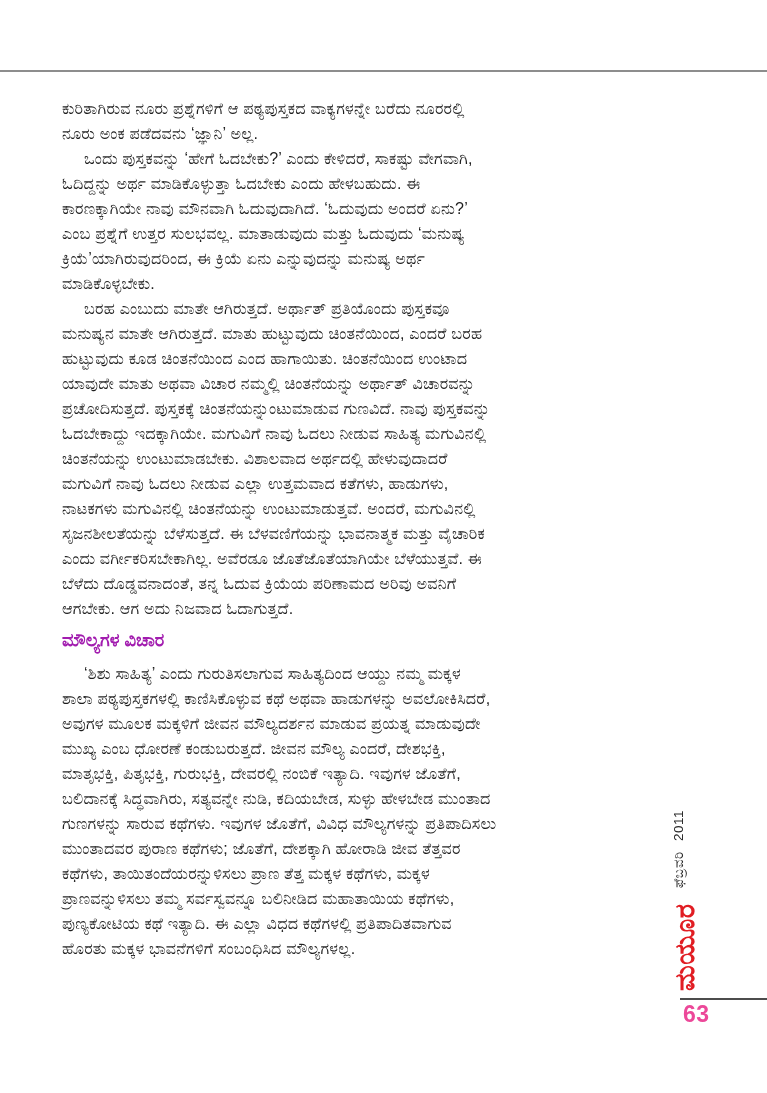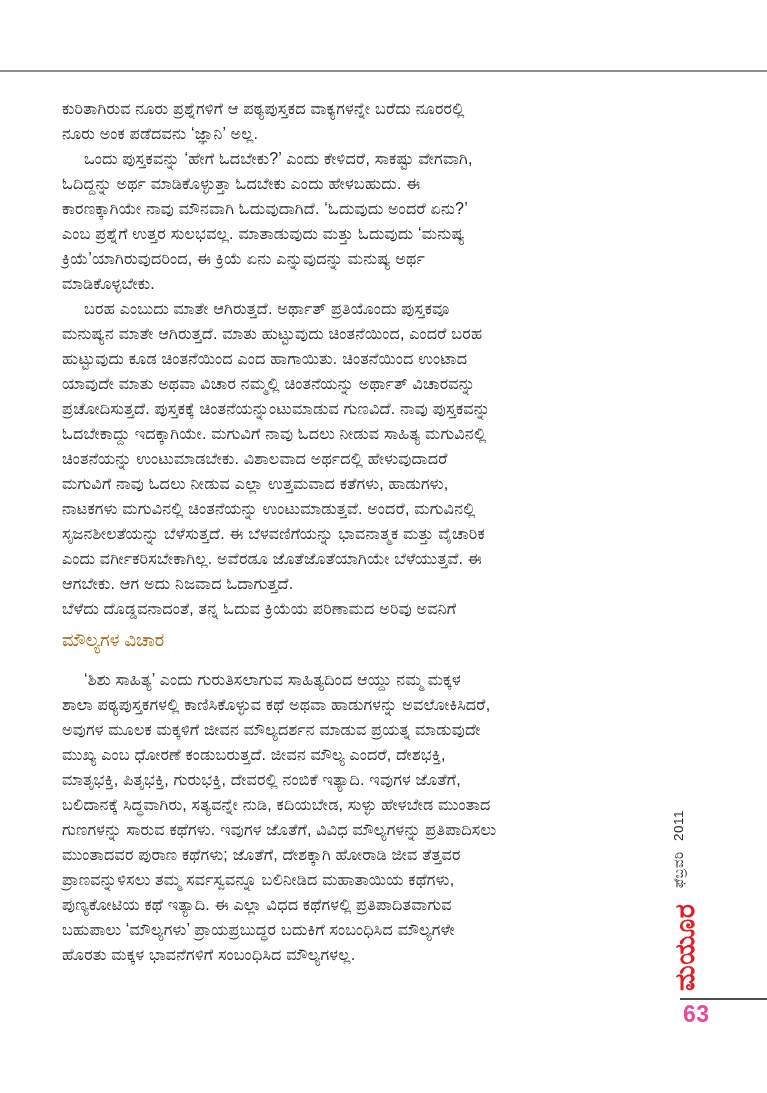--- a/index.html
+++ b/index.html
@@ -30,25 +30,25 @@
     font-size: 16px;
     line-height: 25px;
     height: 25px;
     white-space: nowrap;
     letter-spacing: 0.2px;
     color: #1e1e1e;
   }
   .article .line.indent { padding-left: 22px; }
   .article .heading {
     font-size: 18px;
-    font-weight: normal;
+    font-weight: bold;
     line-height: 26px;
     margin-top: 6px;
-    margin-bottom: 14px;
-    color: #a16207;
+    margin-bottom: 8px;
+    color: #a21caf;
   }
 
   .rot {
     position: absolute;
     transform-origin: 0 0;
     transform: rotate(-90deg);
     white-space: nowrap;
   }
   .issue-date {
     left: 671px; top: 888px;
@@ -99,34 +99,34 @@
       <div class="line">ಮನುಷ್ಯನ ಮಾತೇ ಆಗಿರುತ್ತದೆ. ಮಾತು ಹುಟ್ಟುವುದು ಚಿಂತನೆಯಿಂದ, ಎಂದರೆ ಬರಹ</div>
       <div class="line">ಹುಟ್ಟುವುದು ಕೂಡ ಚಿಂತನೆಯಿಂದ ಎಂದ ಹಾಗಾಯಿತು. ಚಿಂತನೆಯಿಂದ ಉಂಟಾದ</div>
       <div class="line">ಯಾವುದೇ ಮಾತು ಅಥವಾ ವಿಚಾರ ನಮ್ಮಲ್ಲಿ ಚಿಂತನೆಯನ್ನು ಅರ್ಥಾತ್ ವಿಚಾರವನ್ನು</div>
       <div class="line">ಪ್ರಚೋದಿಸುತ್ತದೆ. ಪುಸ್ತಕಕ್ಕೆ ಚಿಂತನೆಯನ್ನುಂಟುಮಾಡುವ ಗುಣವಿದೆ. ನಾವು ಪುಸ್ತಕವನ್ನು</div>
       <div class="line">ಓದಬೇಕಾದ್ದು ಇದಕ್ಕಾಗಿಯೇ. ಮಗುವಿಗೆ ನಾವು ಓದಲು ನೀಡುವ ಸಾಹಿತ್ಯ ಮಗುವಿನಲ್ಲಿ</div>
       <div class="line">ಚಿಂತನೆಯನ್ನು ಉಂಟುಮಾಡಬೇಕು. ವಿಶಾಲವಾದ ಅರ್ಥದಲ್ಲಿ ಹೇಳುವುದಾದರೆ</div>
       <div class="line">ಮಗುವಿಗೆ ನಾವು ಓದಲು ನೀಡುವ ಎಲ್ಲಾ ಉತ್ತಮವಾದ ಕತೆಗಳು, ಹಾಡುಗಳು,</div>
       <div class="line">ನಾಟಕಗಳು ಮಗುವಿನಲ್ಲಿ ಚಿಂತನೆಯನ್ನು ಉಂಟುಮಾಡುತ್ತವೆ. ಅಂದರೆ, ಮಗುವಿನಲ್ಲಿ</div>
       <div class="line">ಸೃಜನಶೀಲತೆಯನ್ನು ಬೆಳೆಸುತ್ತದೆ. ಈ ಬೆಳವಣಿಗೆಯನ್ನು ಭಾವನಾತ್ಮಕ ಮತ್ತು ವೈಚಾರಿಕ</div>
       <div class="line">ಎಂದು ವರ್ಗೀಕರಿಸಬೇಕಾಗಿಲ್ಲ. ಅವೆರಡೂ ಜೊತೆಜೊತೆಯಾಗಿಯೇ ಬೆಳೆಯುತ್ತವೆ. ಈ</div>
+      <div class="line">ಬೆಳೆದು ದೊಡ್ಡವನಾದಂತೆ, ತನ್ನ ಓದುವ ಕ್ರಿಯೆಯ ಪರಿಣಾಮದ ಅರಿವು ಅವನಿಗೆ</div>
       <div class="line">ಆಗಬೇಕು. ಆಗ ಅದು ನಿಜವಾದ ಓದಾಗುತ್ತದೆ.</div>
-      <div class="line">ಬೆಳೆದು ದೊಡ್ಡವನಾದಂತೆ, ತನ್ನ ಓದುವ ಕ್ರಿಯೆಯ ಪರಿಣಾಮದ ಅರಿವು ಅವನಿಗೆ</div>
       <div class="heading">ಮೌಲ್ಯಗಳ ವಿಚಾರ</div>
       <div class="line indent">‘ಶಿಶು ಸಾಹಿತ್ಯ’ ಎಂದು ಗುರುತಿಸಲಾಗುವ ಸಾಹಿತ್ಯದಿಂದ ಆಯ್ದು ನಮ್ಮ ಮಕ್ಕಳ</div>
       <div class="line">ಶಾಲಾ ಪಠ್ಯಪುಸ್ತಕಗಳಲ್ಲಿ ಕಾಣಿಸಿಕೊಳ್ಳುವ ಕಥೆ ಅಥವಾ ಹಾಡುಗಳನ್ನು ಅವಲೋಕಿಸಿದರೆ,</div>
       <div class="line">ಅವುಗಳ ಮೂಲಕ ಮಕ್ಕಳಿಗೆ ಜೀವನ ಮೌಲ್ಯದರ್ಶನ ಮಾಡುವ ಪ್ರಯತ್ನ ಮಾಡುವುದೇ</div>
       <div class="line">ಮುಖ್ಯ ಎಂಬ ಧೋರಣೆ ಕಂಡುಬರುತ್ತದೆ. ಜೀವನ ಮೌಲ್ಯ ಎಂದರೆ, ದೇಶಭಕ್ತಿ,</div>
       <div class="line">ಮಾತೃಭಕ್ತಿ, ಪಿತೃಭಕ್ತಿ, ಗುರುಭಕ್ತಿ, ದೇವರಲ್ಲಿ ನಂಬಿಕೆ ಇತ್ಯಾದಿ. ಇವುಗಳ ಜೊತೆಗೆ,</div>
       <div class="line">ಬಲಿದಾನಕ್ಕೆ ಸಿದ್ಧವಾಗಿರು, ಸತ್ಯವನ್ನೇ ನುಡಿ, ಕದಿಯಬೇಡ, ಸುಳ್ಳು ಹೇಳಬೇಡ ಮುಂತಾದ</div>
       <div class="line">ಗುಣಗಳನ್ನು ಸಾರುವ ಕಥೆಗಳು. ಇವುಗಳ ಜೊತೆಗೆ, ವಿವಿಧ ಮೌಲ್ಯಗಳನ್ನು ಪ್ರತಿಪಾದಿಸಲು</div>
       <div class="line">ಮುಂತಾದವರ ಪುರಾಣ ಕಥೆಗಳು; ಜೊತೆಗೆ, ದೇಶಕ್ಕಾಗಿ ಹೋರಾಡಿ ಜೀವ ತೆತ್ತವರ</div>
+      <div class="line">ಕಥೆಗಳು, ತಾಯಿತಂದೆಯರನ್ನುಳಿಸಲು ಪ್ರಾಣ ತೆತ್ತ ಮಕ್ಕಳ ಕಥೆಗಳು, ಮಕ್ಕಳ</div>
       <div class="line">ಪ್ರಾಣವನ್ನುಳಿಸಲು ತಮ್ಮ ಸರ್ವಸ್ವವನ್ನೂ ಬಲಿನೀಡಿದ ಮಹಾತಾಯಿಯ ಕಥೆಗಳು,</div>
       <div class="line">ಪುಣ್ಯಕೋಟಿಯ ಕಥೆ ಇತ್ಯಾದಿ. ಈ ಎಲ್ಲಾ ವಿಧದ ಕಥೆಗಳಲ್ಲಿ ಪ್ರತಿಪಾದಿತವಾಗುವ</div>
-      <div class="line">ಬಹುಪಾಲು ‘ಮೌಲ್ಯಗಳು’ ಪ್ರಾಯಪ್ರಬುದ್ಧರ ಬದುಕಿಗೆ ಸಂಬಂಧಿಸಿದ ಮೌಲ್ಯಗಳೇ</div>
       <div class="line">ಹೊರತು ಮಕ್ಕಳ ಭಾವನೆಗಳಿಗೆ ಸಂಬಂಧಿಸಿದ ಮೌಲ್ಯಗಳಲ್ಲ.</div>
     </div>
 
   <div class="rot issue-date">ಫೆಬ್ರವರಿ 2011</div>
 
   <div class="rot magazine-logo" style="color: rgb(225, 29, 35);">ಮಯೂರ</div>
 
   <div class="pagenum-rule"></div>
 
   <div class="page-number">63</div>

